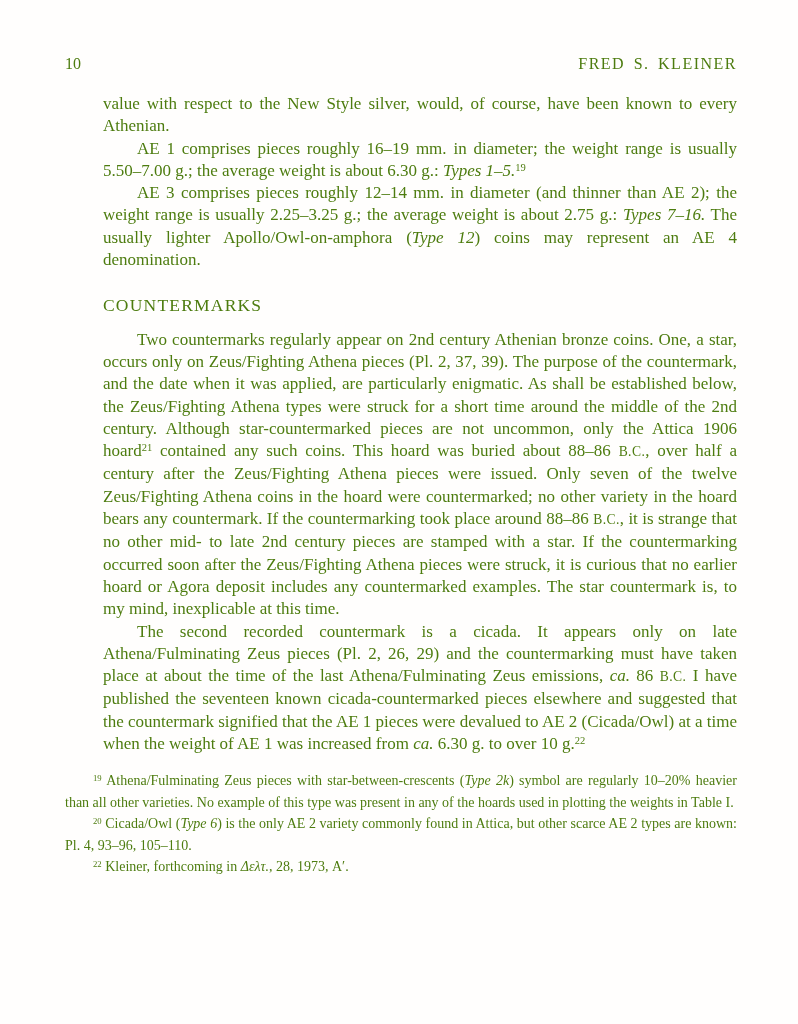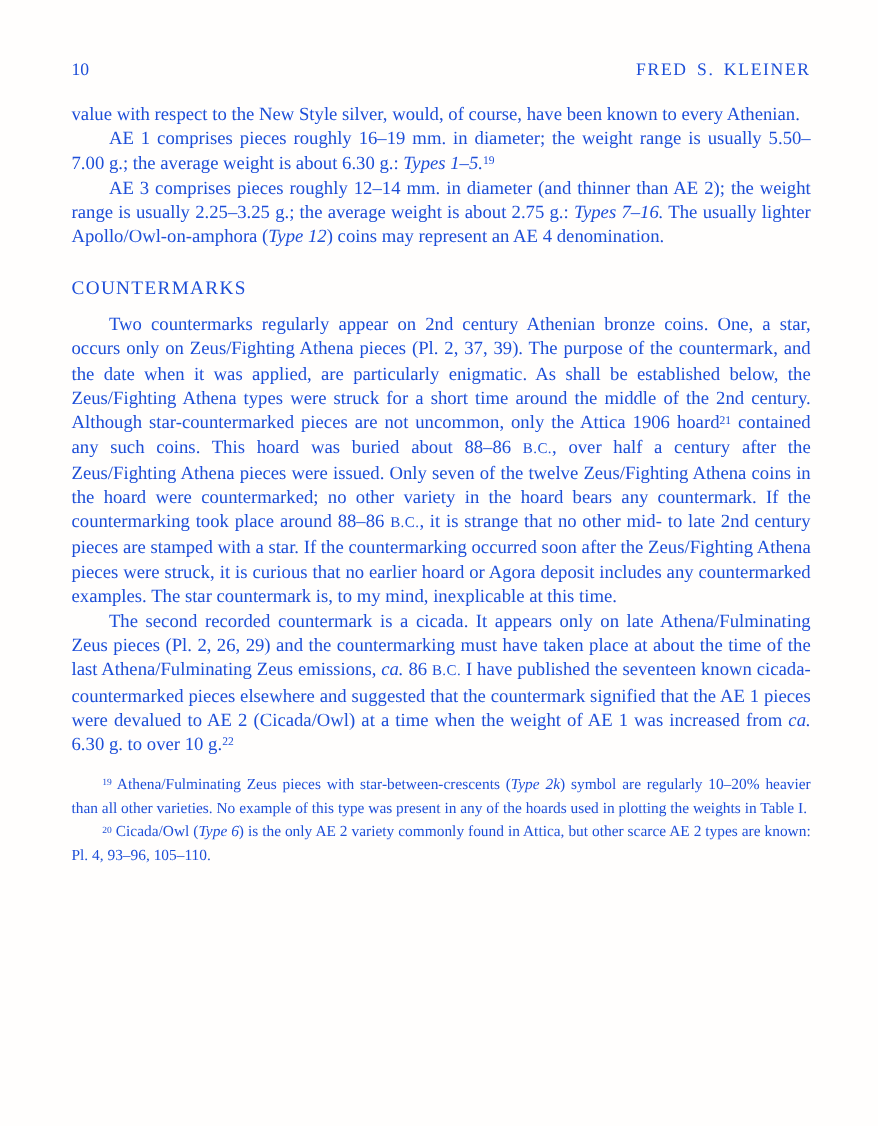--- a/index.html
+++ b/index.html
@@ -4,21 +4,21 @@
 <style>
   html, body { margin: 0; padding: 0; background: #ffffff; }
   .page {
     position: relative;
     width: 798px;
     height: 1024px;
     background: #fffefd;
     box-sizing: border-box;
     padding: 54px 61px 0 65px;
     font-family: "Liberation Serif", "DejaVu Serif", serif;
-    color: #1d4ed8;
+    color: #4d7c0f;
     overflow: hidden;
   }
   .page-header {
     position: relative;
     height: 20px;
     margin-bottom: 19px;
     font-size: 16px;
     line-height: 20px;
   }
   .pagenum {
@@ -28,20 +28,21 @@
   .running-head {
     display: block;
     text-align: right;
     letter-spacing: 1.5px;
     word-spacing: 3px;
   }
   .body-text {
     font-size: 17px;
     line-height: 22.3px;
     text-align: justify;
+    margin-left: 38px;
   }
   .body-text p { margin: 0; }
   p.indent { text-indent: 34px; }
   .it { font-style: italic; }
   .sc { font-size: 0.8em; letter-spacing: 0.4px; }
   sup.fn-ref {
     font-size: 0.62em;
     vertical-align: baseline;
     position: relative;
     top: -0.45em;
@@ -82,15 +83,16 @@
     <h2 class="section-heading">COUNTERMARKS</h2>
     <div id="section-paragraphs">
         <p class="indent"><span>Two countermarks regularly appear on 2nd century Athenian bronze coins. One, a star, occurs only on Zeus/Fighting Athena pieces (Pl. 2, 37, 39). The purpose of the countermark, and the date when it was applied, are particularly enigmatic. As shall be established below, the Zeus/Fighting Athena types were struck for a short time around the middle of the 2nd century. Although star-countermarked pieces are not uncommon, only the Attica 1906 hoard</span><sup class="fn-ref">21</sup><span> contained any such coins. This hoard was buried about 88–86 </span><span class="sc">B.C.</span><span>, over half a century after the Zeus/Fighting Athena pieces were issued. Only seven of the twelve Zeus/Fighting Athena coins in the hoard were countermarked; no other variety in the hoard bears any countermark. If the countermarking took place around 88–86 </span><span class="sc">B.C.</span><span>, it is strange that no other mid- to late 2nd century pieces are stamped with a star. If the countermarking occurred soon after the Zeus/Fighting Athena pieces were struck, it is curious that no earlier hoard or Agora deposit includes any countermarked examples. The star countermark is, to my mind, inexplicable at this time.</span></p>
         <p class="indent"><span>The second recorded countermark is a cicada. It appears only on late Athena/Fulminating Zeus pieces (Pl. 2, 26, 29) and the countermarking must have taken place at about the time of the last Athena/Fulminating Zeus emissions, </span><span class="it">ca.</span><span> 86 </span><span class="sc">B.C.</span><span> I have published the seventeen known cicada-countermarked pieces elsewhere and suggested that the countermark signified that the AE 1 pieces were devalued to AE 2 (Cicada/Owl) at a time when the weight of AE 1 was increased from </span><span class="it">ca.</span><span> 6.30 g. to over 10 g.</span><sup class="fn-ref">22</sup></p>
       </div>
   </div>
 
   <div class="footnotes" id="footnote-list">
       <p class="footnote"><sup class="fn-ref">19</sup><span> Athena/Fulminating Zeus pieces with star-between-crescents (</span><span class="it">Type 2k</span><span>) symbol are regularly 10–20% heavier than all other varieties. No example of this type was present in any of the hoards used in plotting the weights in Table I.</span></p>
       <p class="footnote"><sup class="fn-ref">20</sup><span> Cicada/Owl (</span><span class="it">Type 6</span><span>) is the only AE 2 variety commonly found in Attica, but other scarce AE 2 types are known: Pl. 4, 93–96, 105–110.</span></p>
+      <p class="footnote"><sup class="fn-ref">22</sup><span> Kleiner, forthcoming in </span><span class="it">Δελτ.</span><span>, 28, 1973, A′.</span></p>
     </div>
 
 </div>
 
 </body></html>

